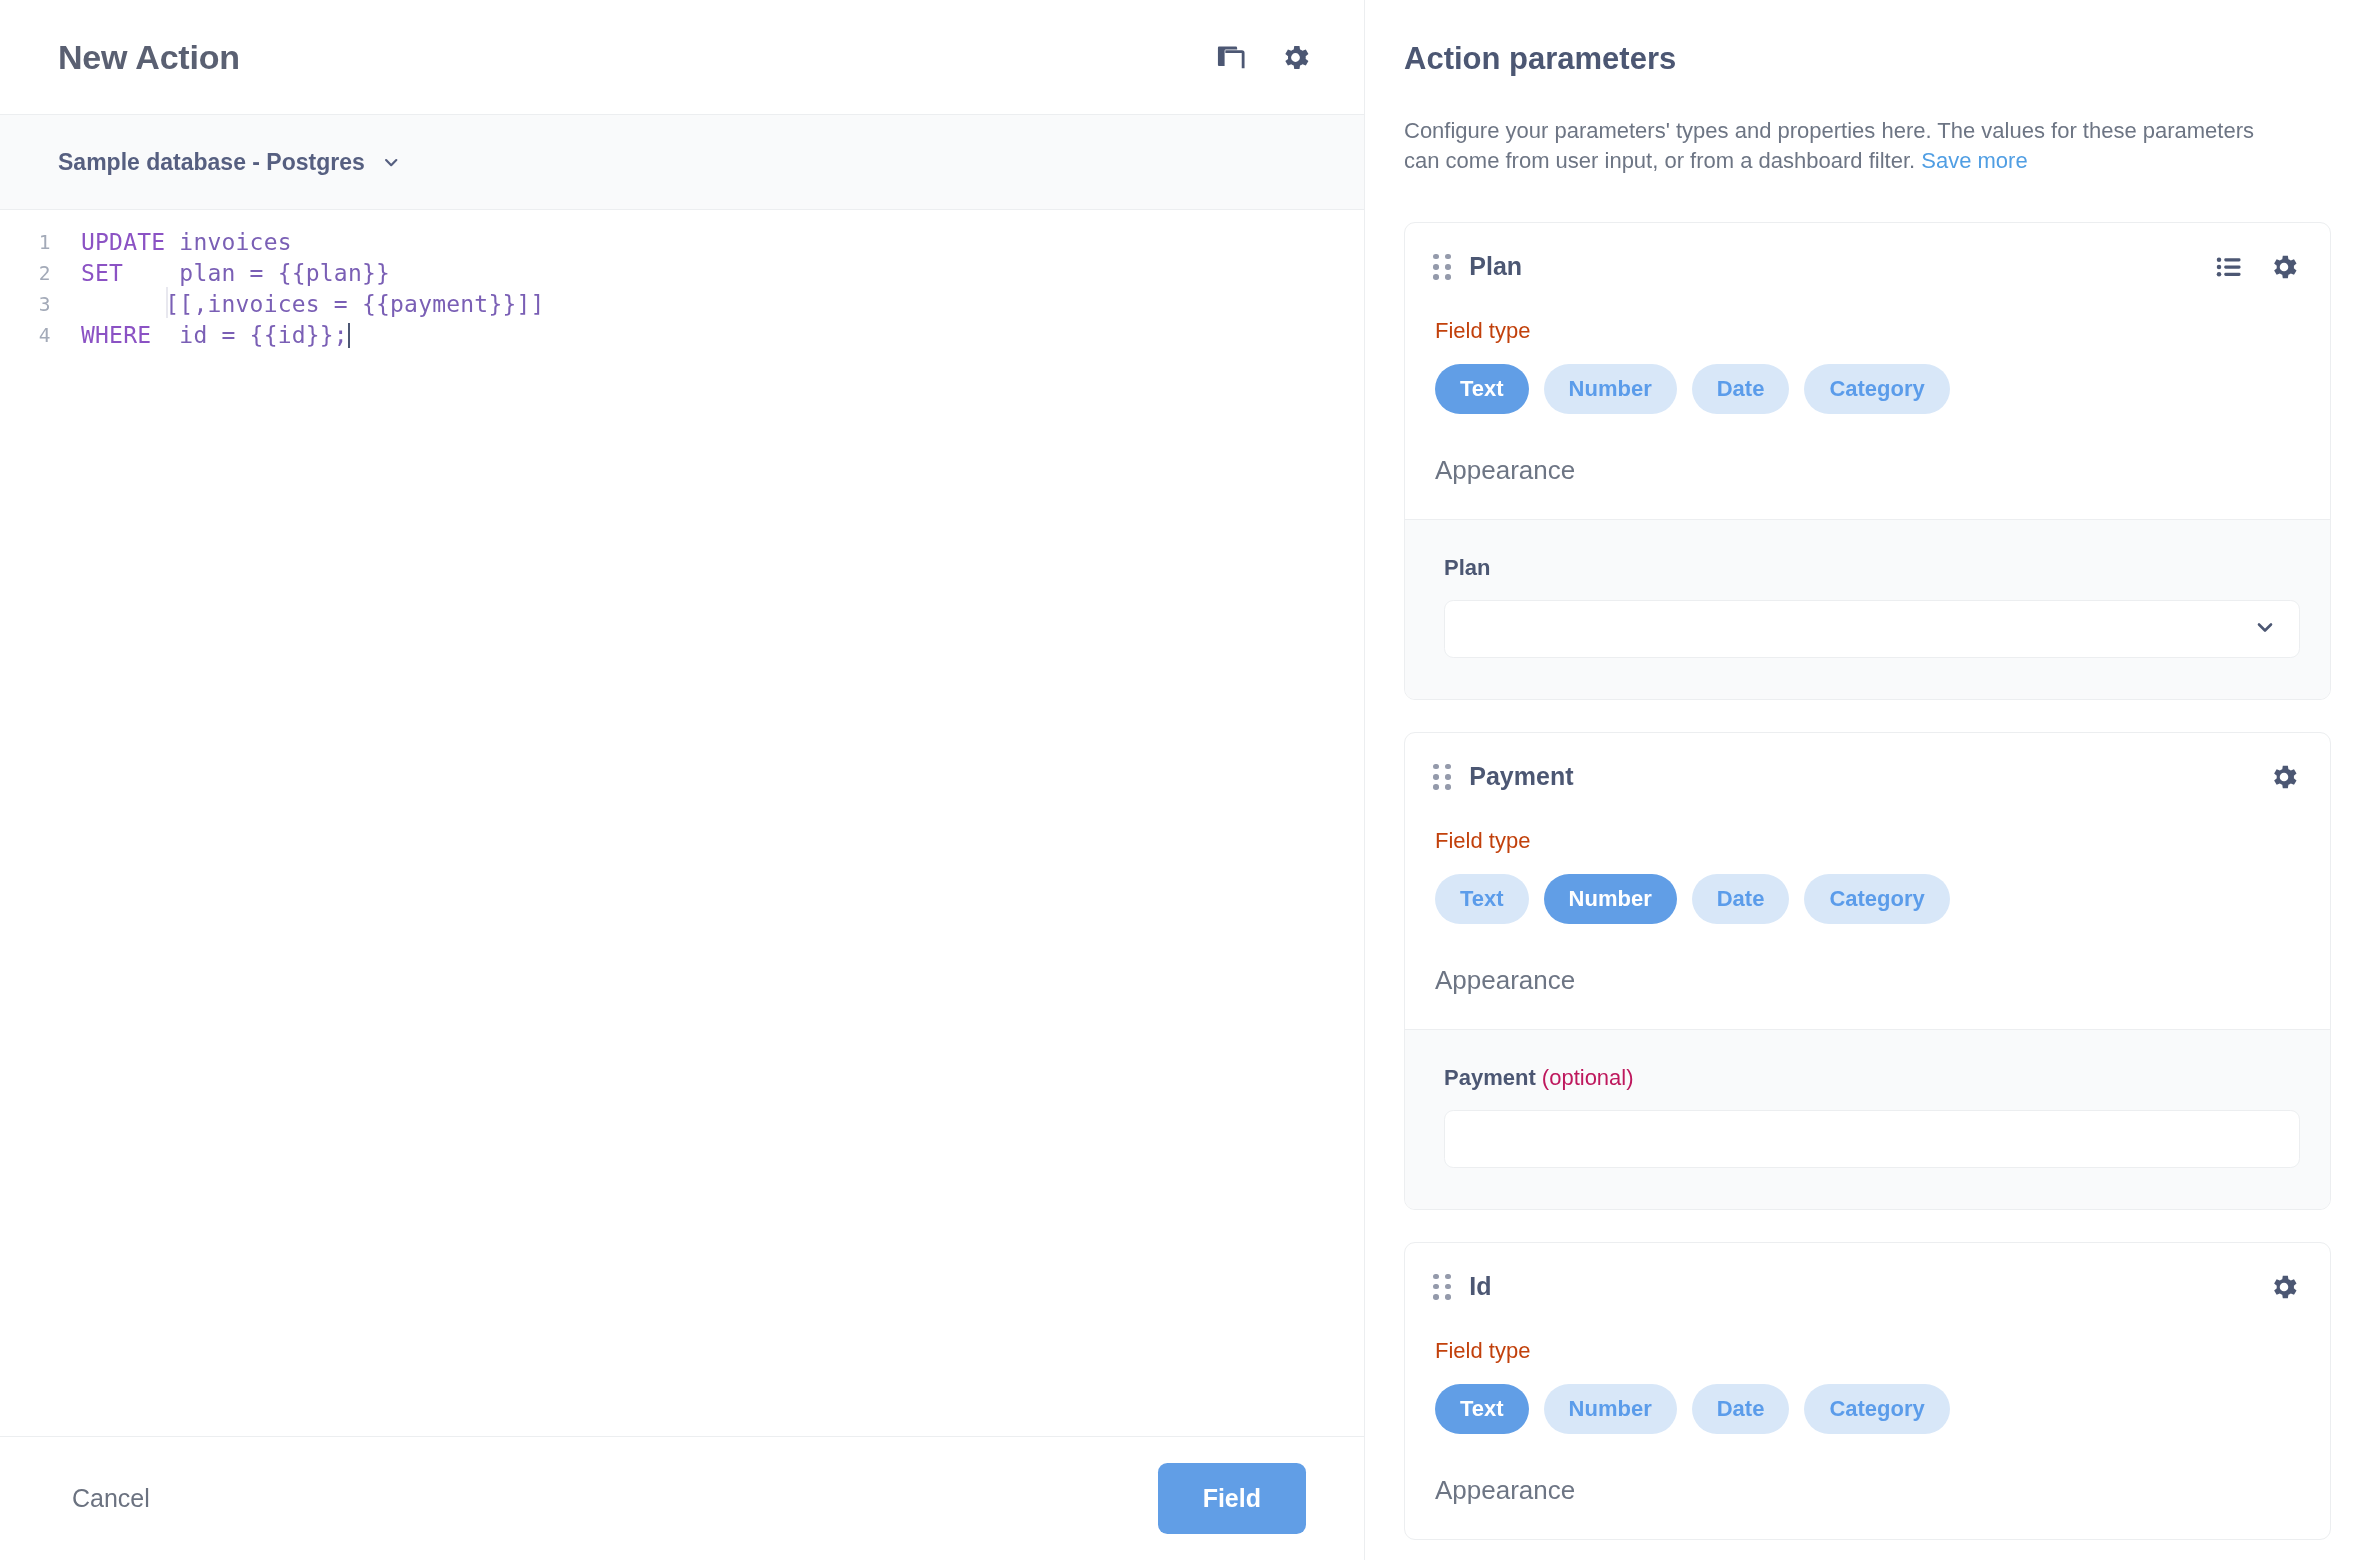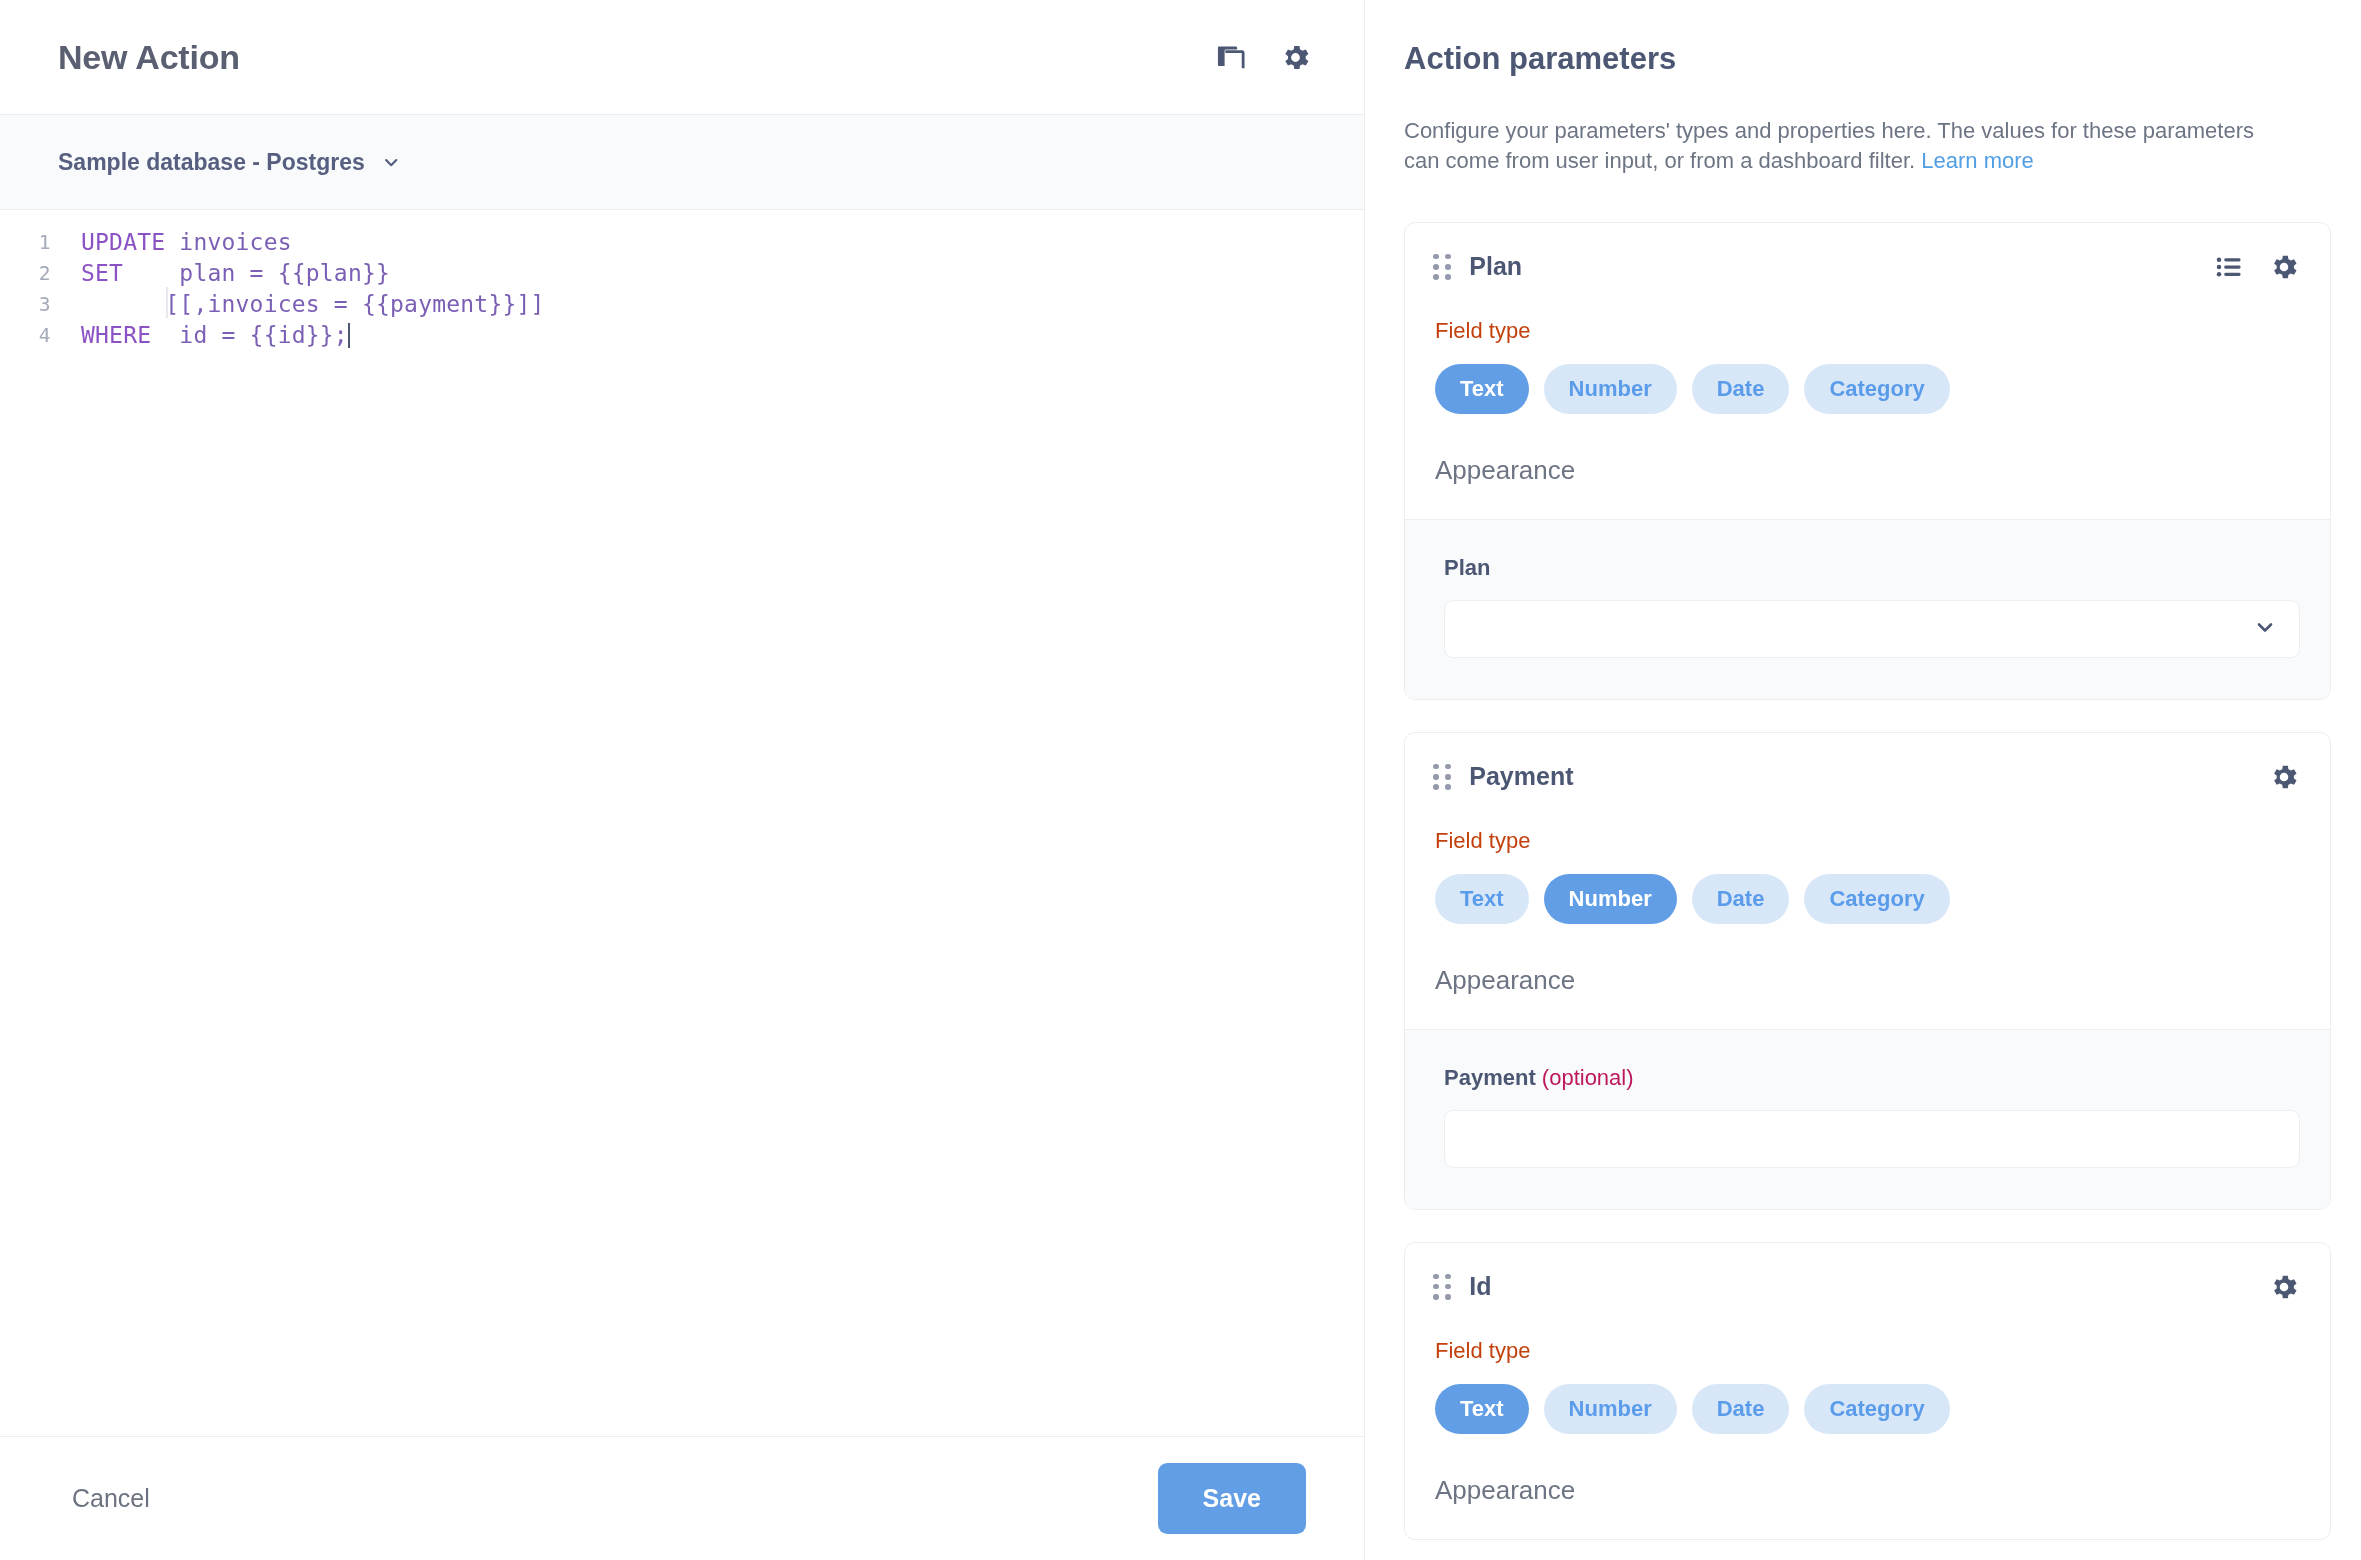--- a/index.html
+++ b/index.html
@@ -212,28 +212,28 @@
         <span class="code"><span class="plain">      </span><span class="plain">[[,invoices = {{payment}}]]</span></span>
       </div>
       <div class="code-line">
         <span class="ln">4</span>
         <span class="code"><span class="kw">WHERE</span><span class="plain">  id = {{id}};</span><span class="caret"></span></span>
       </div>
     </div>
 
     <div class="left-footer">
       <button class="cancel-btn">Cancel</button>
-      <button class="save-btn">Save</button>
+      <button class="save-btn">Field</button>
     </div>
   </div>
 
   <div class="right-panel">
     <div class="params-title">Action parameters</div>
     <div class="params-desc">
-      <span>Configure your parameters' types and properties here. The values for these parameters can come from user input, or from a dashboard filter. </span><span class="learn-more">Learn more</span>
+      <span>Configure your parameters' types and properties here. The values for these parameters can come from user input, or from a dashboard filter. </span><span class="learn-more">Save more</span>
     </div>
 
     <div class="param-card">
       <div class="card-head">
         <span class="drag-handle">
             <i></i>
             <i></i>
             <i></i>
             <i></i>
             <i></i>

